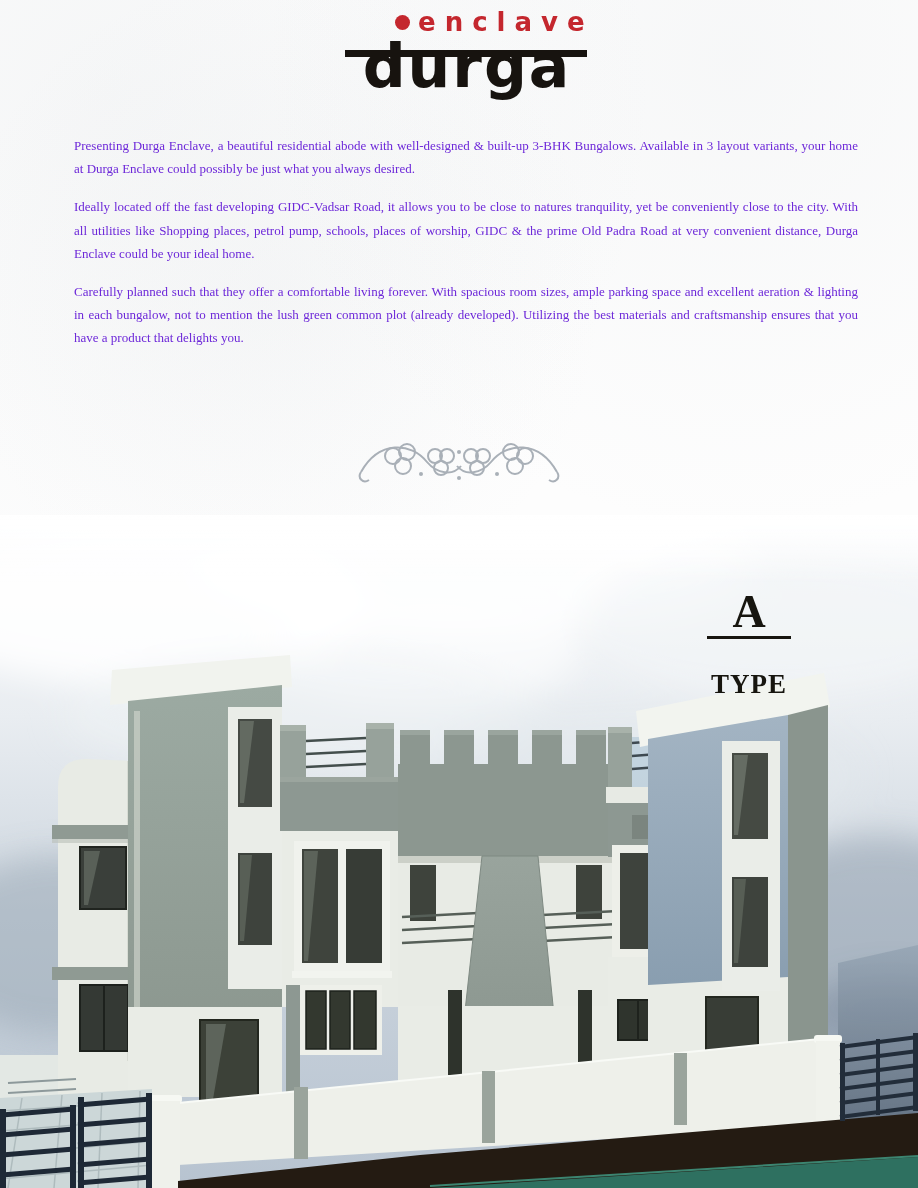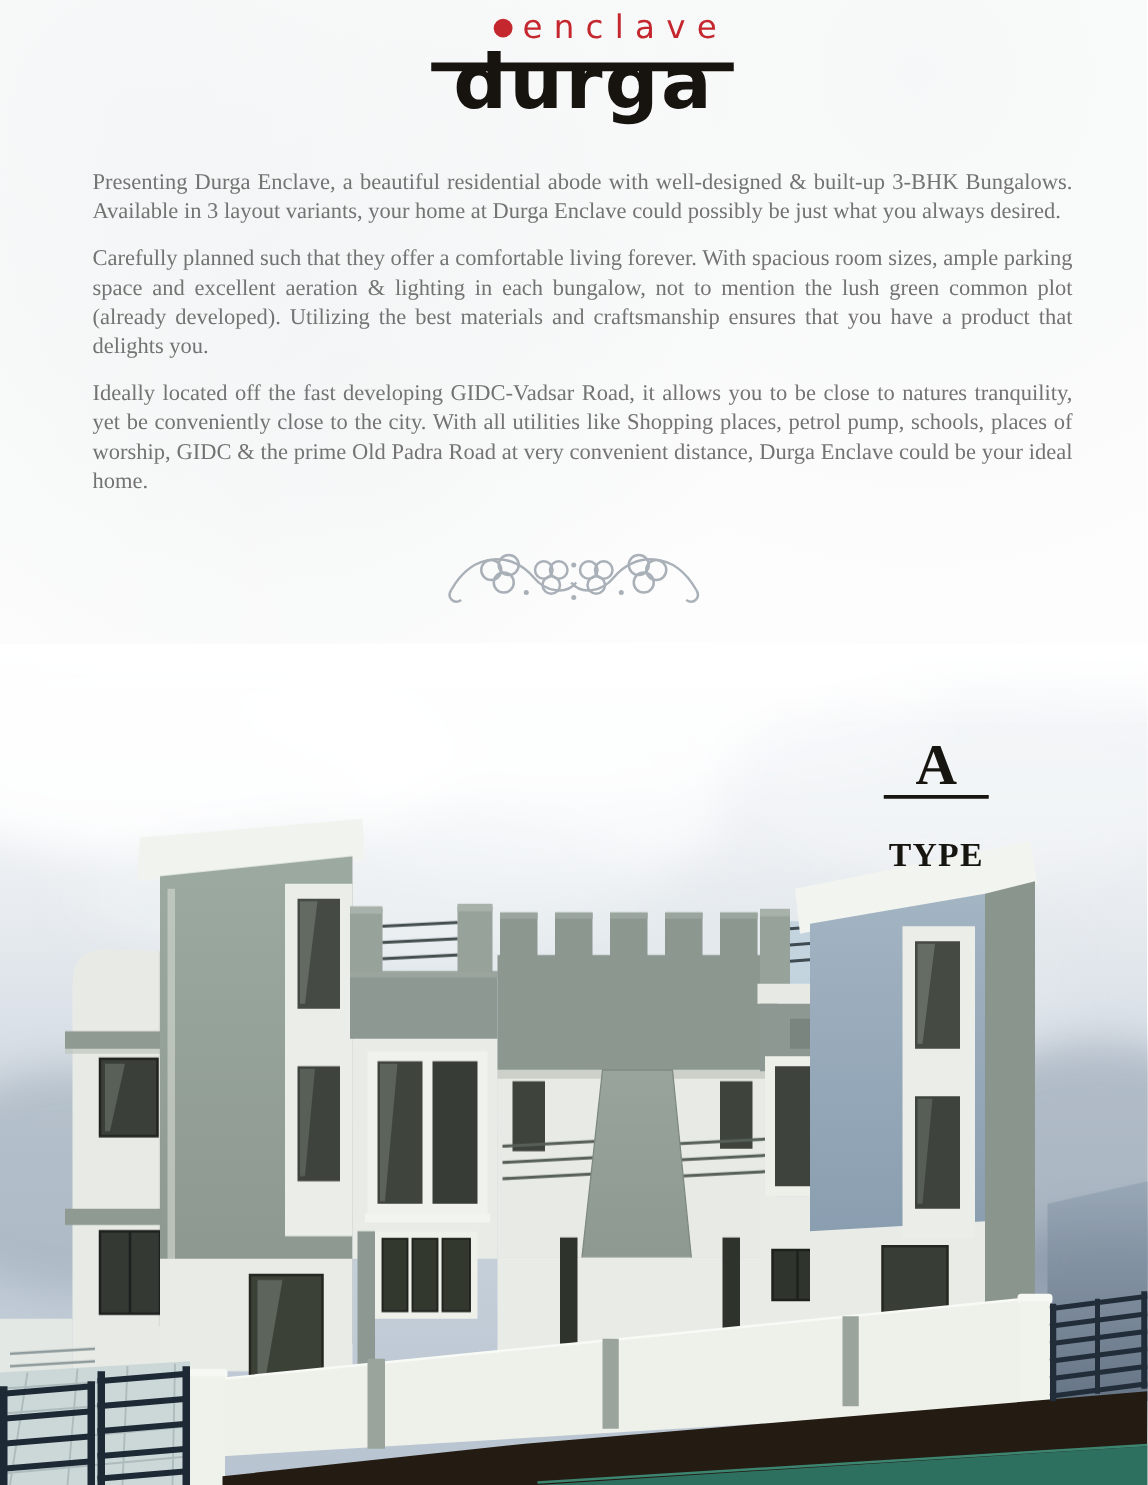--- a/index.html
+++ b/index.html
@@ -14,33 +14,33 @@
     background:
       radial-gradient(circle at 12% 8%, rgba(190,198,204,.12), transparent 40%),
       radial-gradient(circle at 80% 5%, rgba(190,198,204,.10), transparent 35%),
       radial-gradient(circle at 30% 25%, rgba(190,198,204,.08), transparent 30%);
   }
   
   .logo{position:absolute;left:347px;top:6px;width:240px;}
   .logo-row{display:flex;align-items:center;justify-content:flex-start;padding-left:48px;height:32px;}
   .logo-dot{width:15px;height:15px;border-radius:50%;background:#c4272e;margin-right:8px;flex:0 0 auto;}
   .logo-enclave{
-    font-family:"DejaVu Sans", sans-serif;font-weight:normal;font-size:26px;
+    font-family:"DejaVu Sans", sans-serif;font-weight:bold;font-size:26px;
     letter-spacing:9px;color:#c4272e;line-height:1;white-space:nowrap;
   }
   .logo-durga-wrap{position:relative;margin-top:-4px;text-align:center;}
   .logo-durga{
     font-family:"DejaVu Sans", sans-serif;font-weight:bold;font-size:60px;
     letter-spacing:2px;color:#17130f;line-height:64px;display:inline-block;
   }
   .logo-bar{position:absolute;left:-2px;right:0px;top:16px;height:7px;background:#17130f;}
   
   .intro{
     position:absolute;left:74px;top:134px;width:784px;
-    font-size:18px;line-height:23.2px;color:#737373;text-align:justify;
+    font-size:13px;line-height:23.2px;color:#6d28d9;text-align:justify;
   }
   .intro p{margin:0 0 15px 0;}
   
   .ornament{position:absolute;left:349px;top:430px;width:220px;height:62px;}
   
   .photo{position:absolute;left:0;top:515px;}
   
   .type-label{
     position:absolute;left:702px;top:589px;width:94px;text-align:center;
     color:#17150f;font-family:"Liberation Serif", serif;font-weight:bold;
@@ -61,22 +61,22 @@
       <span class="logo-enclave">enclave</span>
     </div>
     <div class="logo-durga-wrap">
       <span class="logo-durga">durga</span>
       <span class="logo-bar"></span>
     </div>
   </div>
 
   <div class="intro">
     <p>Presenting Durga Enclave, a beautiful residential abode with well-designed &amp; built-up 3-BHK Bungalows. Available in 3 layout variants, your home at Durga Enclave could possibly be just what you always desired.</p>
+    <p>Ideally located off the fast developing GIDC-Vadsar Road, it allows you to be close to natures tranquility, yet be conveniently close to the city. With all utilities like Shopping places, petrol pump, schools, places of worship, GIDC &amp; the prime Old Padra Road at very convenient distance, Durga Enclave could be your ideal home.</p>
     <p>Carefully planned such that they offer a comfortable living forever. With spacious room sizes, ample parking space and  excellent aeration &amp; lighting in each bungalow, not to mention the lush green common plot (already developed). Utilizing the best materials and craftsmanship ensures that you have a product that delights you.</p>
-    <p>Ideally located off the fast developing GIDC-Vadsar Road, it allows you to be close to natures tranquility, yet be conveniently close to the city. With all utilities like Shopping places, petrol pump, schools, places of worship, GIDC &amp; the prime Old Padra Road at very convenient distance, Durga Enclave could be your ideal home.</p>
   </div>
 
   <svg class="ornament" viewBox="0 0 220 62">
     <g fill="none" stroke="#9ba3ac" stroke-width="2" opacity="0.85">
       <path d="M12,42 C30,10 62,12 78,32 C88,44 104,46 112,36"></path>
       <path d="M208,42 C190,10 158,12 142,32 C132,44 116,46 108,36"></path>
       <path d="M12,42 C8,48 14,54 20,50"></path>
       <path d="M208,42 C212,48 206,54 200,50"></path>
       <circle cx="44" cy="26" r="8"></circle>
         <circle cx="58" cy="22" r="8"></circle>

